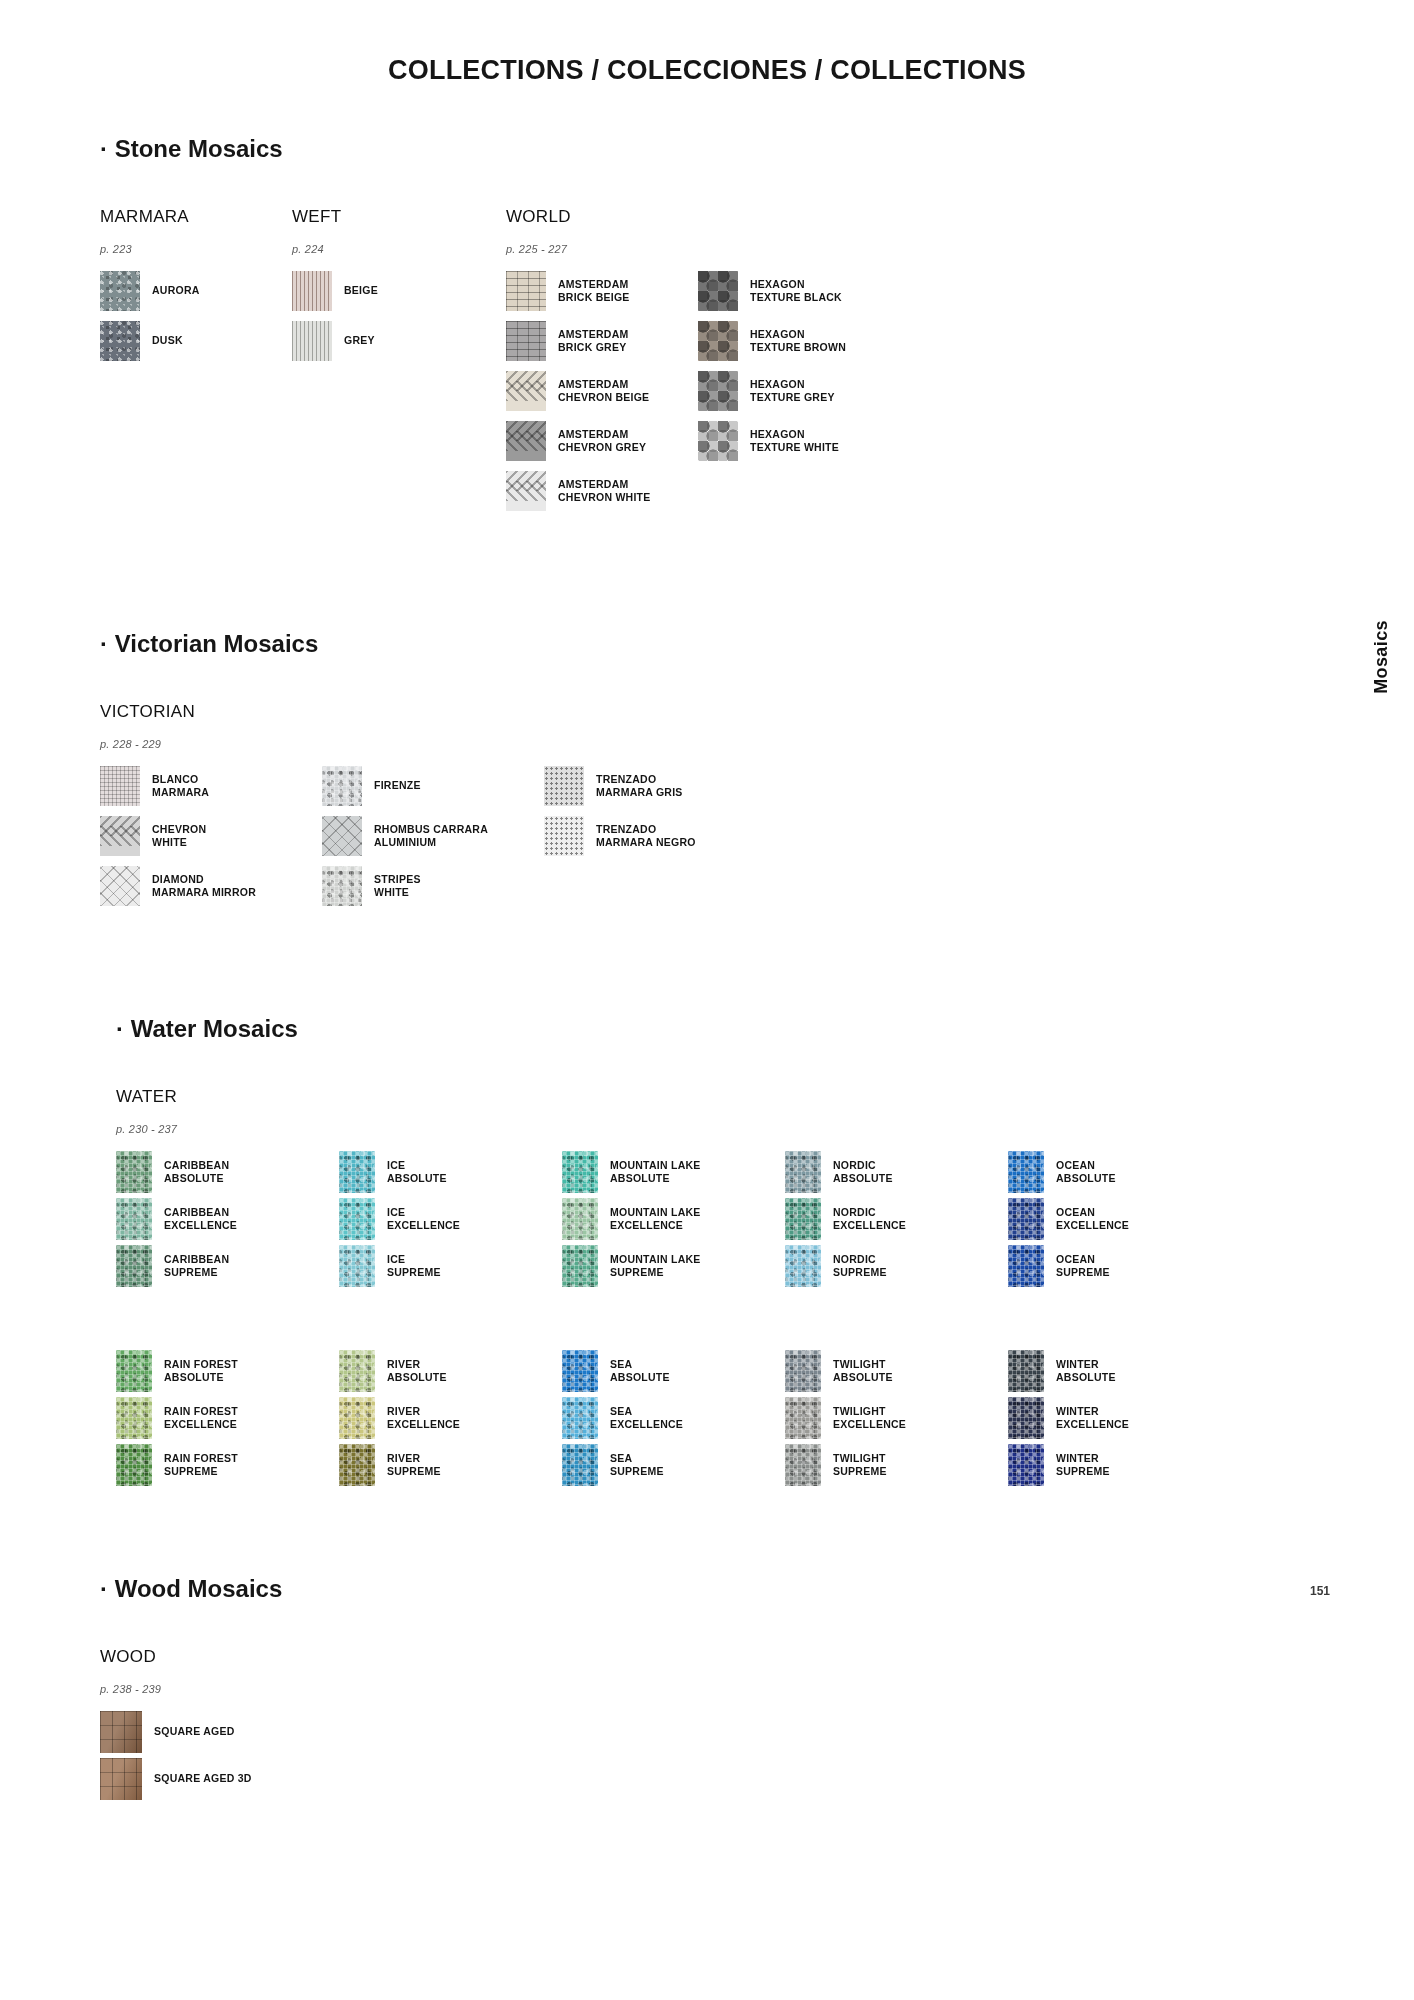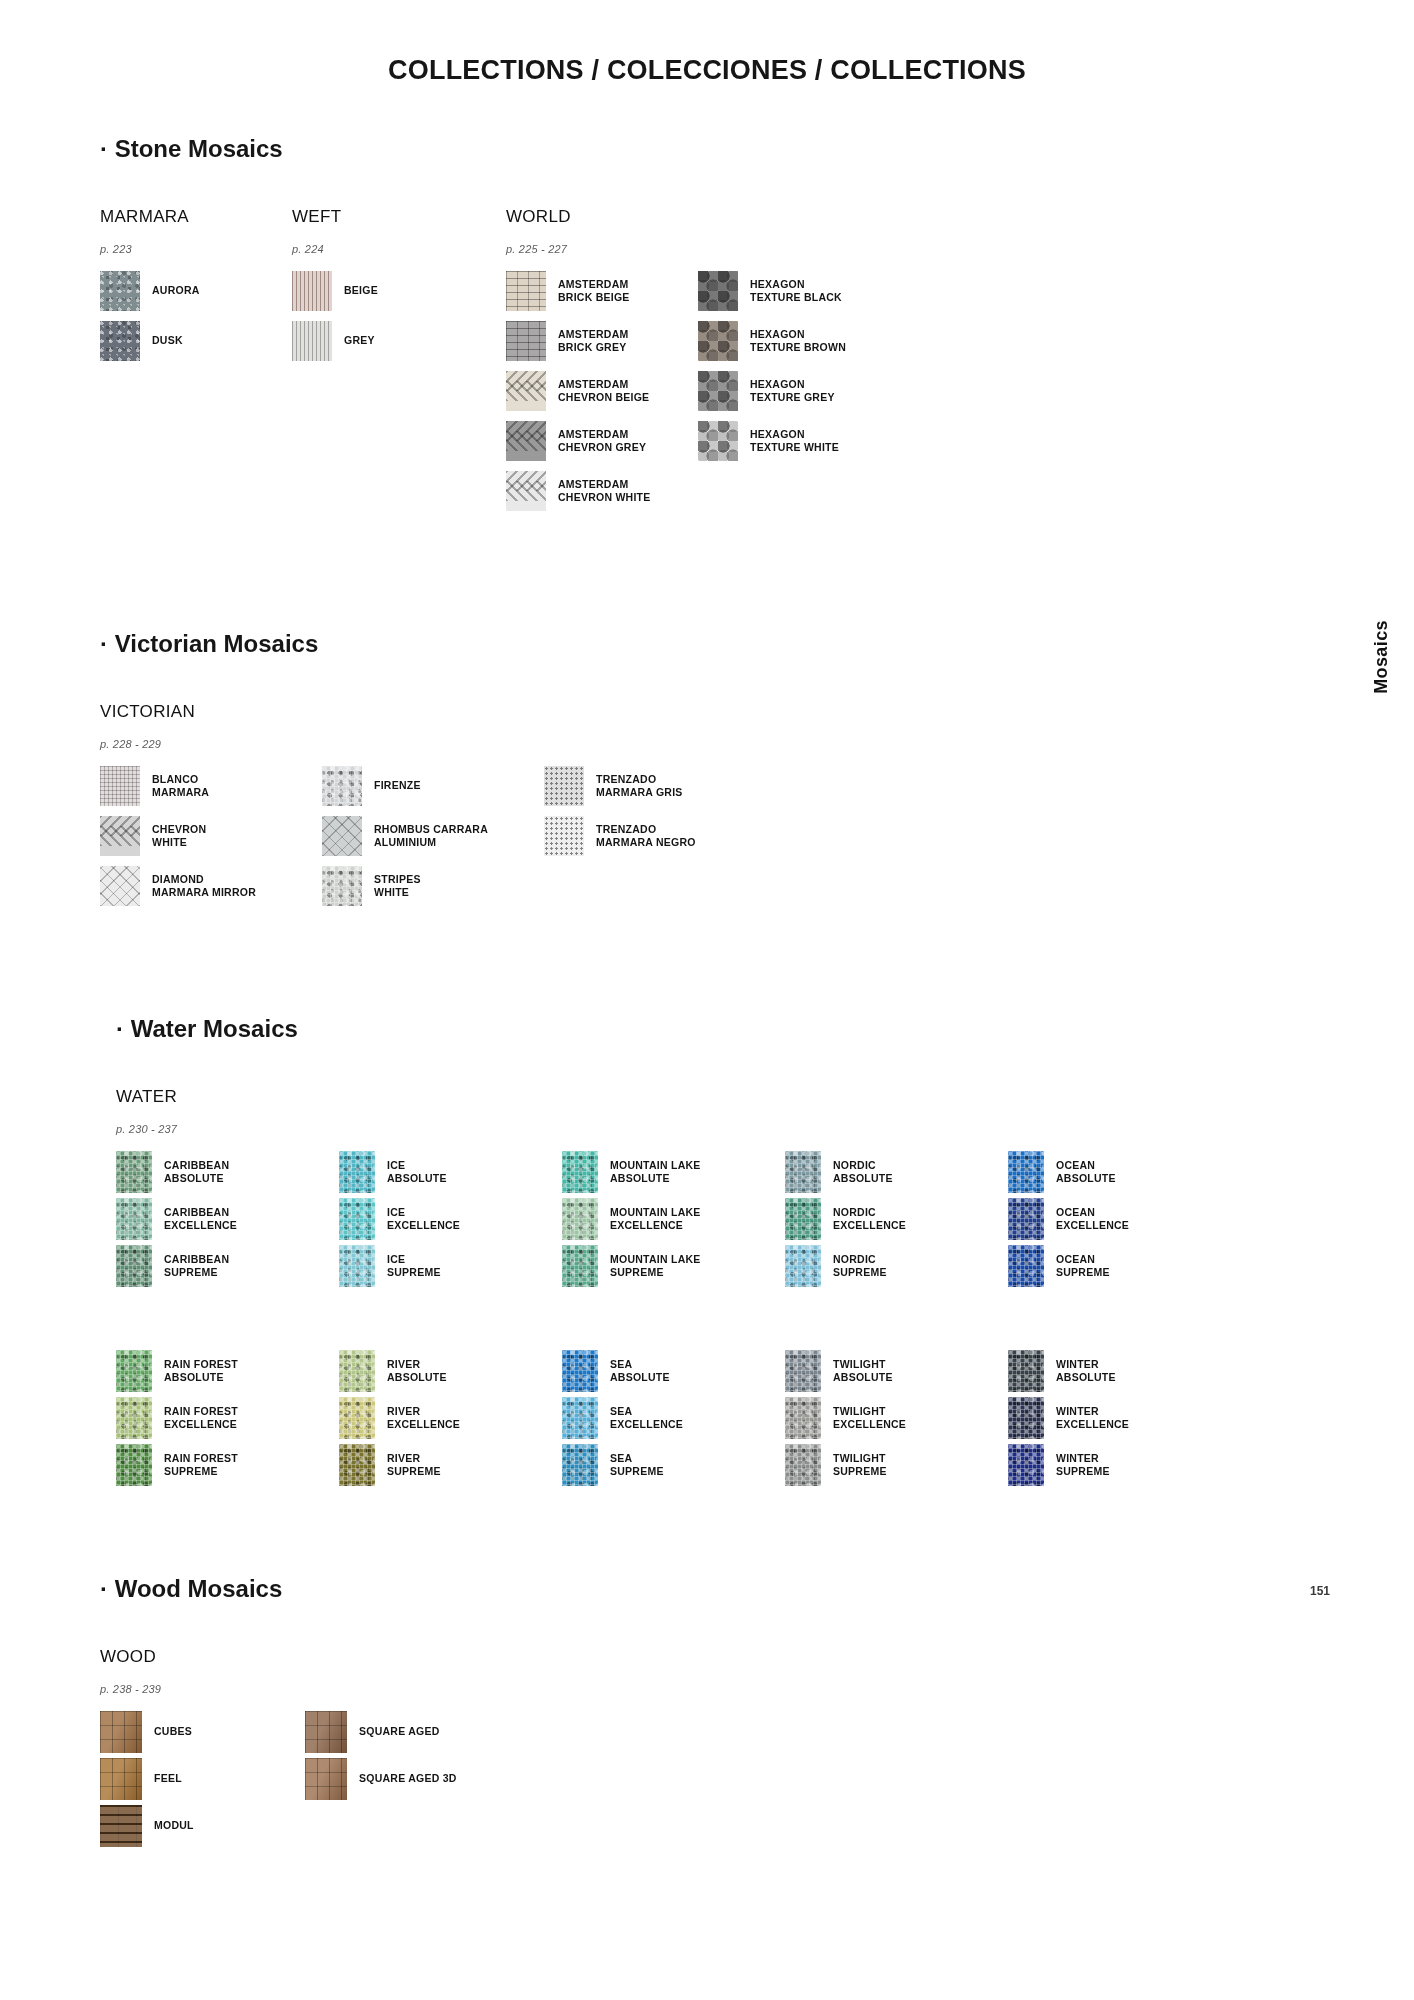--- a/index.html
+++ b/index.html
@@ -496,34 +496,20 @@
       </div>
       <div class="group wood" style="position: absolute; left: 0px; top: 1440px; width: 1180px;">
         <div class="group-title">· Wood Mosaics</div>
         <div class="collections-row">
           <div class="collection">
             <div class="coll-name">WOOD</div>
             <div class="coll-pages">p. 238 - 239</div>
             <div style="display: flex; align-items: flex-start;">
               <div class="items" style="width: 205px; flex: 0 0 205px;">
                 <div class="item">
-                  <div class="swatch p-wood" style="background-color: rgb(156, 107, 60);"></div>
-                  <div class="item-label">CUBES</div>
-                </div>
-                <div class="item">
-                  <div class="swatch p-wood" style="background-color: rgb(165, 112, 47);"></div>
-                  <div class="item-label">FEEL</div>
-                </div>
-                <div class="item">
-                  <div class="swatch p-plank" style="background-color: rgb(111, 74, 40);"></div>
-                  <div class="item-label">MODUL</div>
-                </div>
-              </div>
-              <div class="items" style="width: 205px; flex: 0 0 205px;">
-                <div class="item">
                   <div class="swatch p-wood" style="background-color: rgb(138, 98, 69);"></div>
                   <div class="item-label">SQUARE AGED</div>
                 </div>
                 <div class="item">
                   <div class="swatch p-wood" style="background-color: rgb(154, 109, 76);"></div>
                   <div class="item-label">SQUARE AGED 3D</div>
                 </div>
               </div>
             </div>
           </div>

